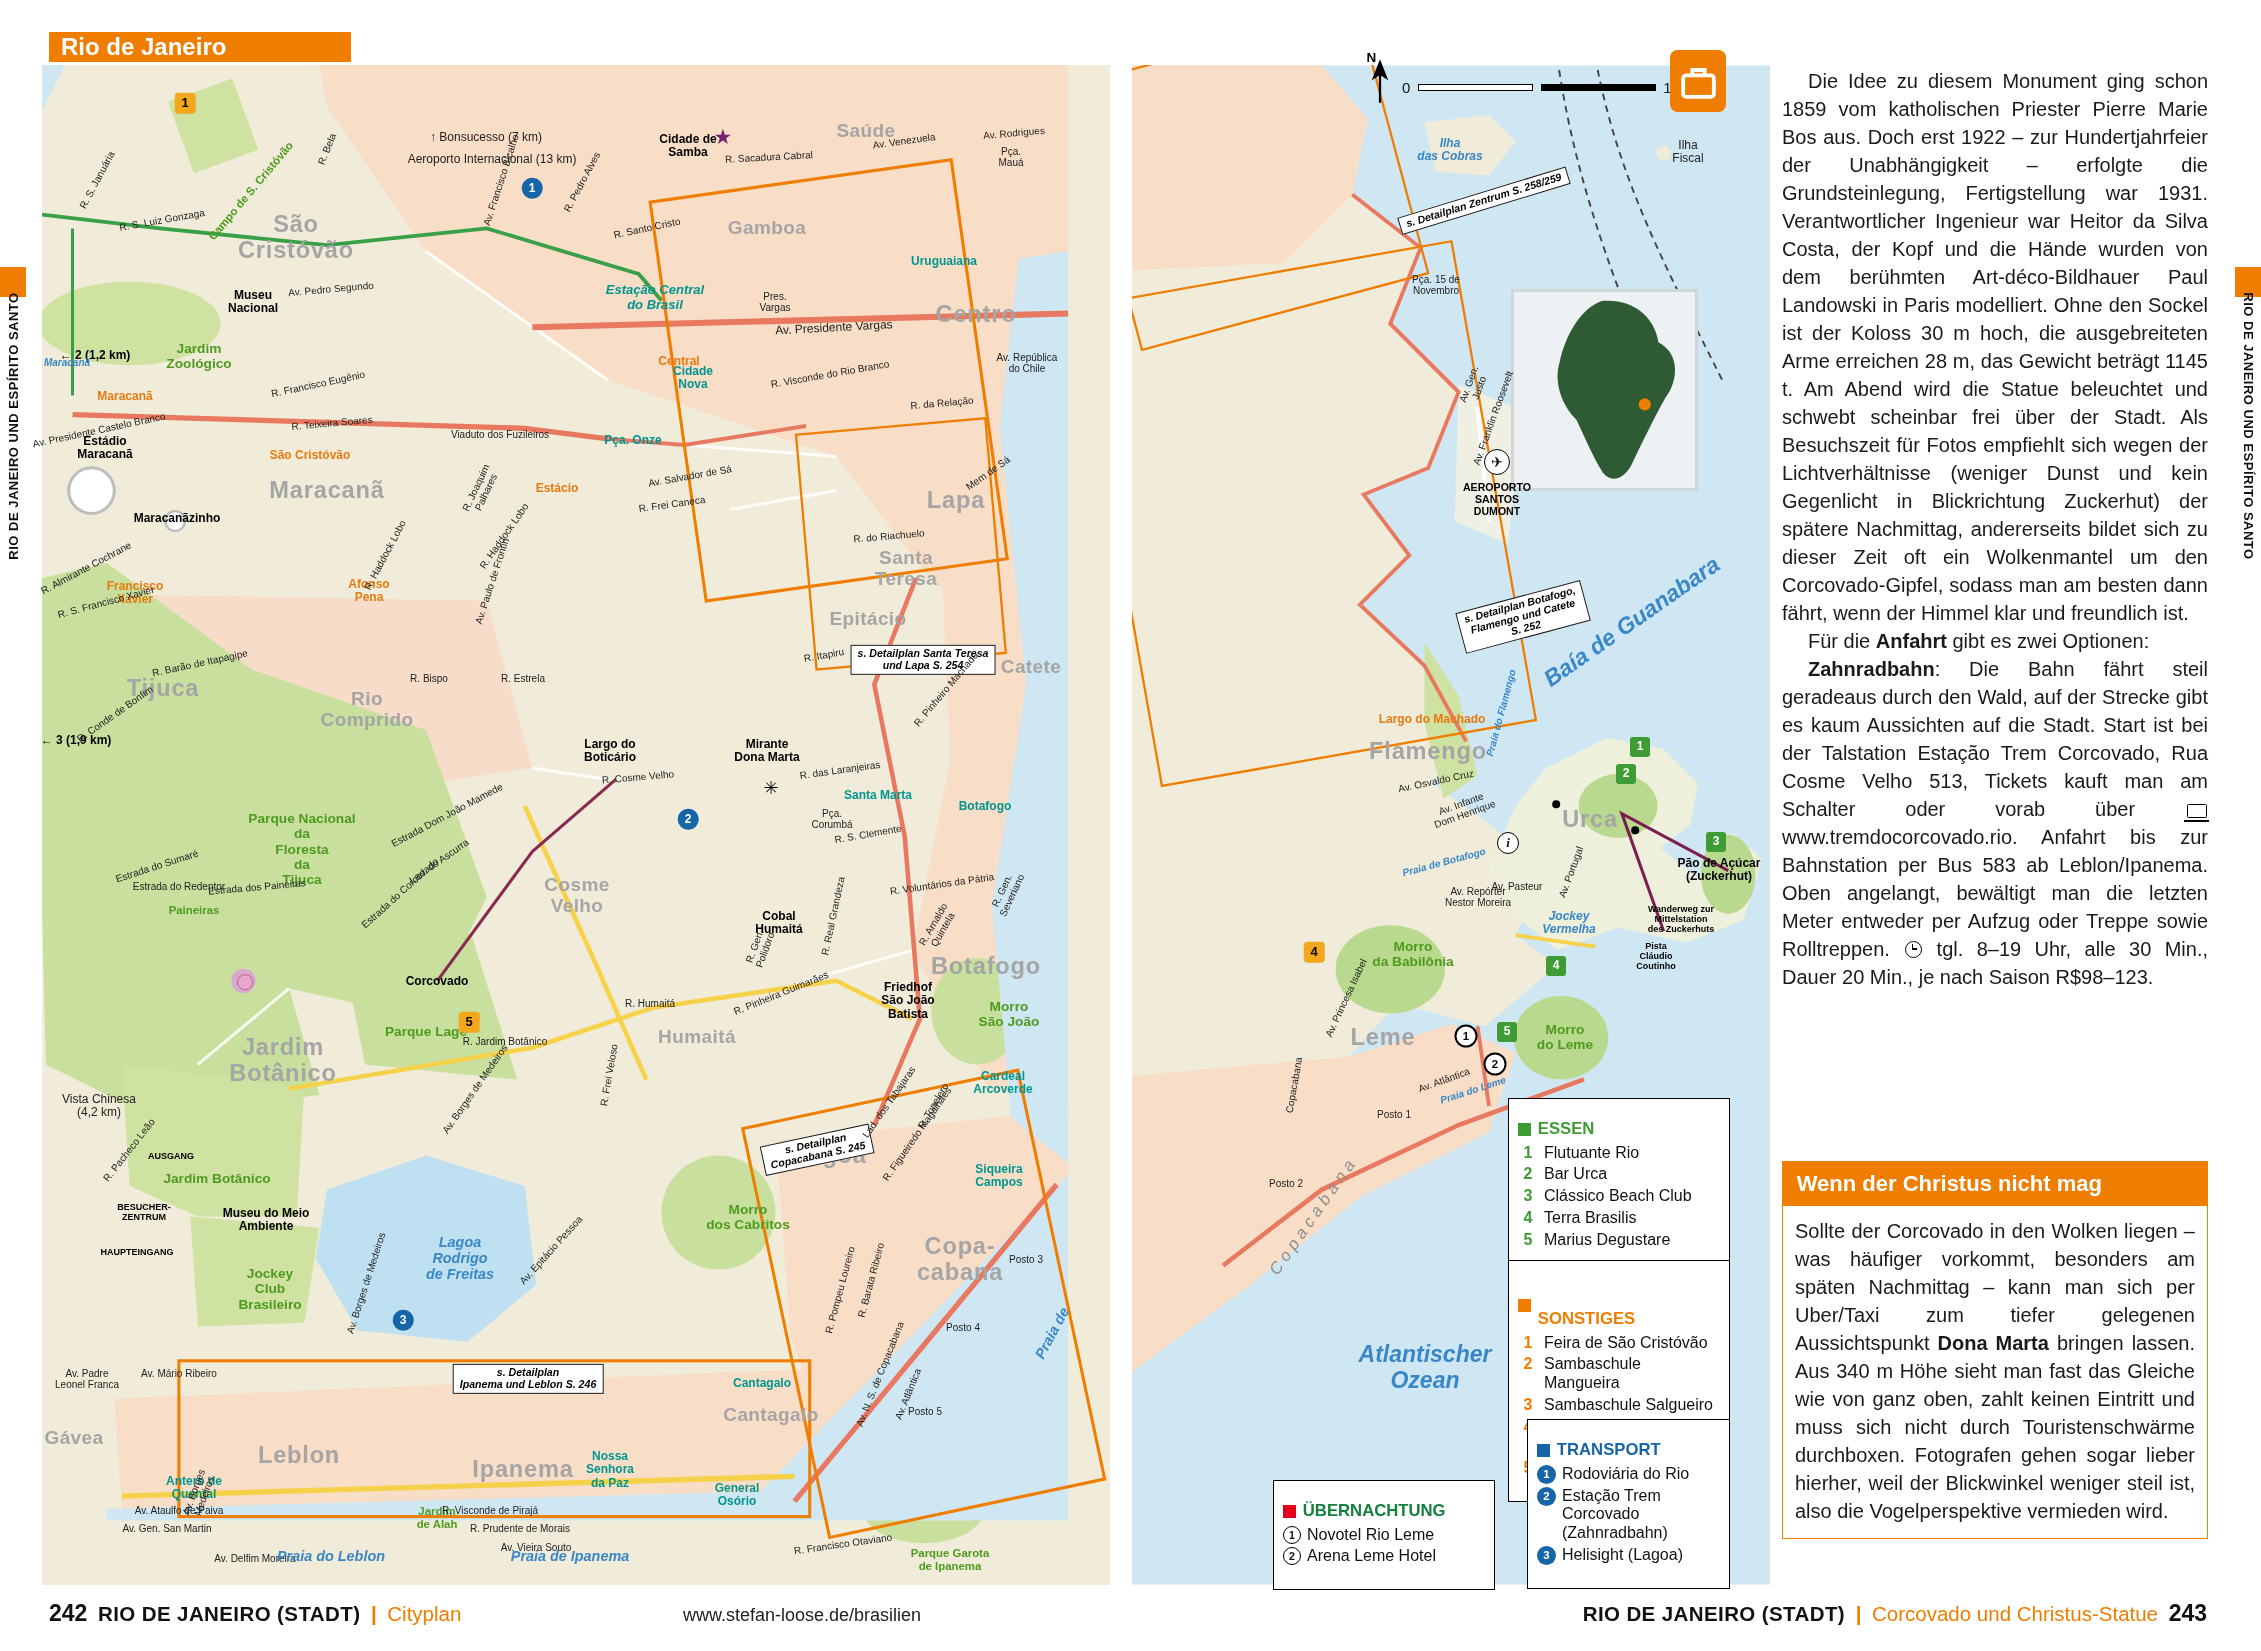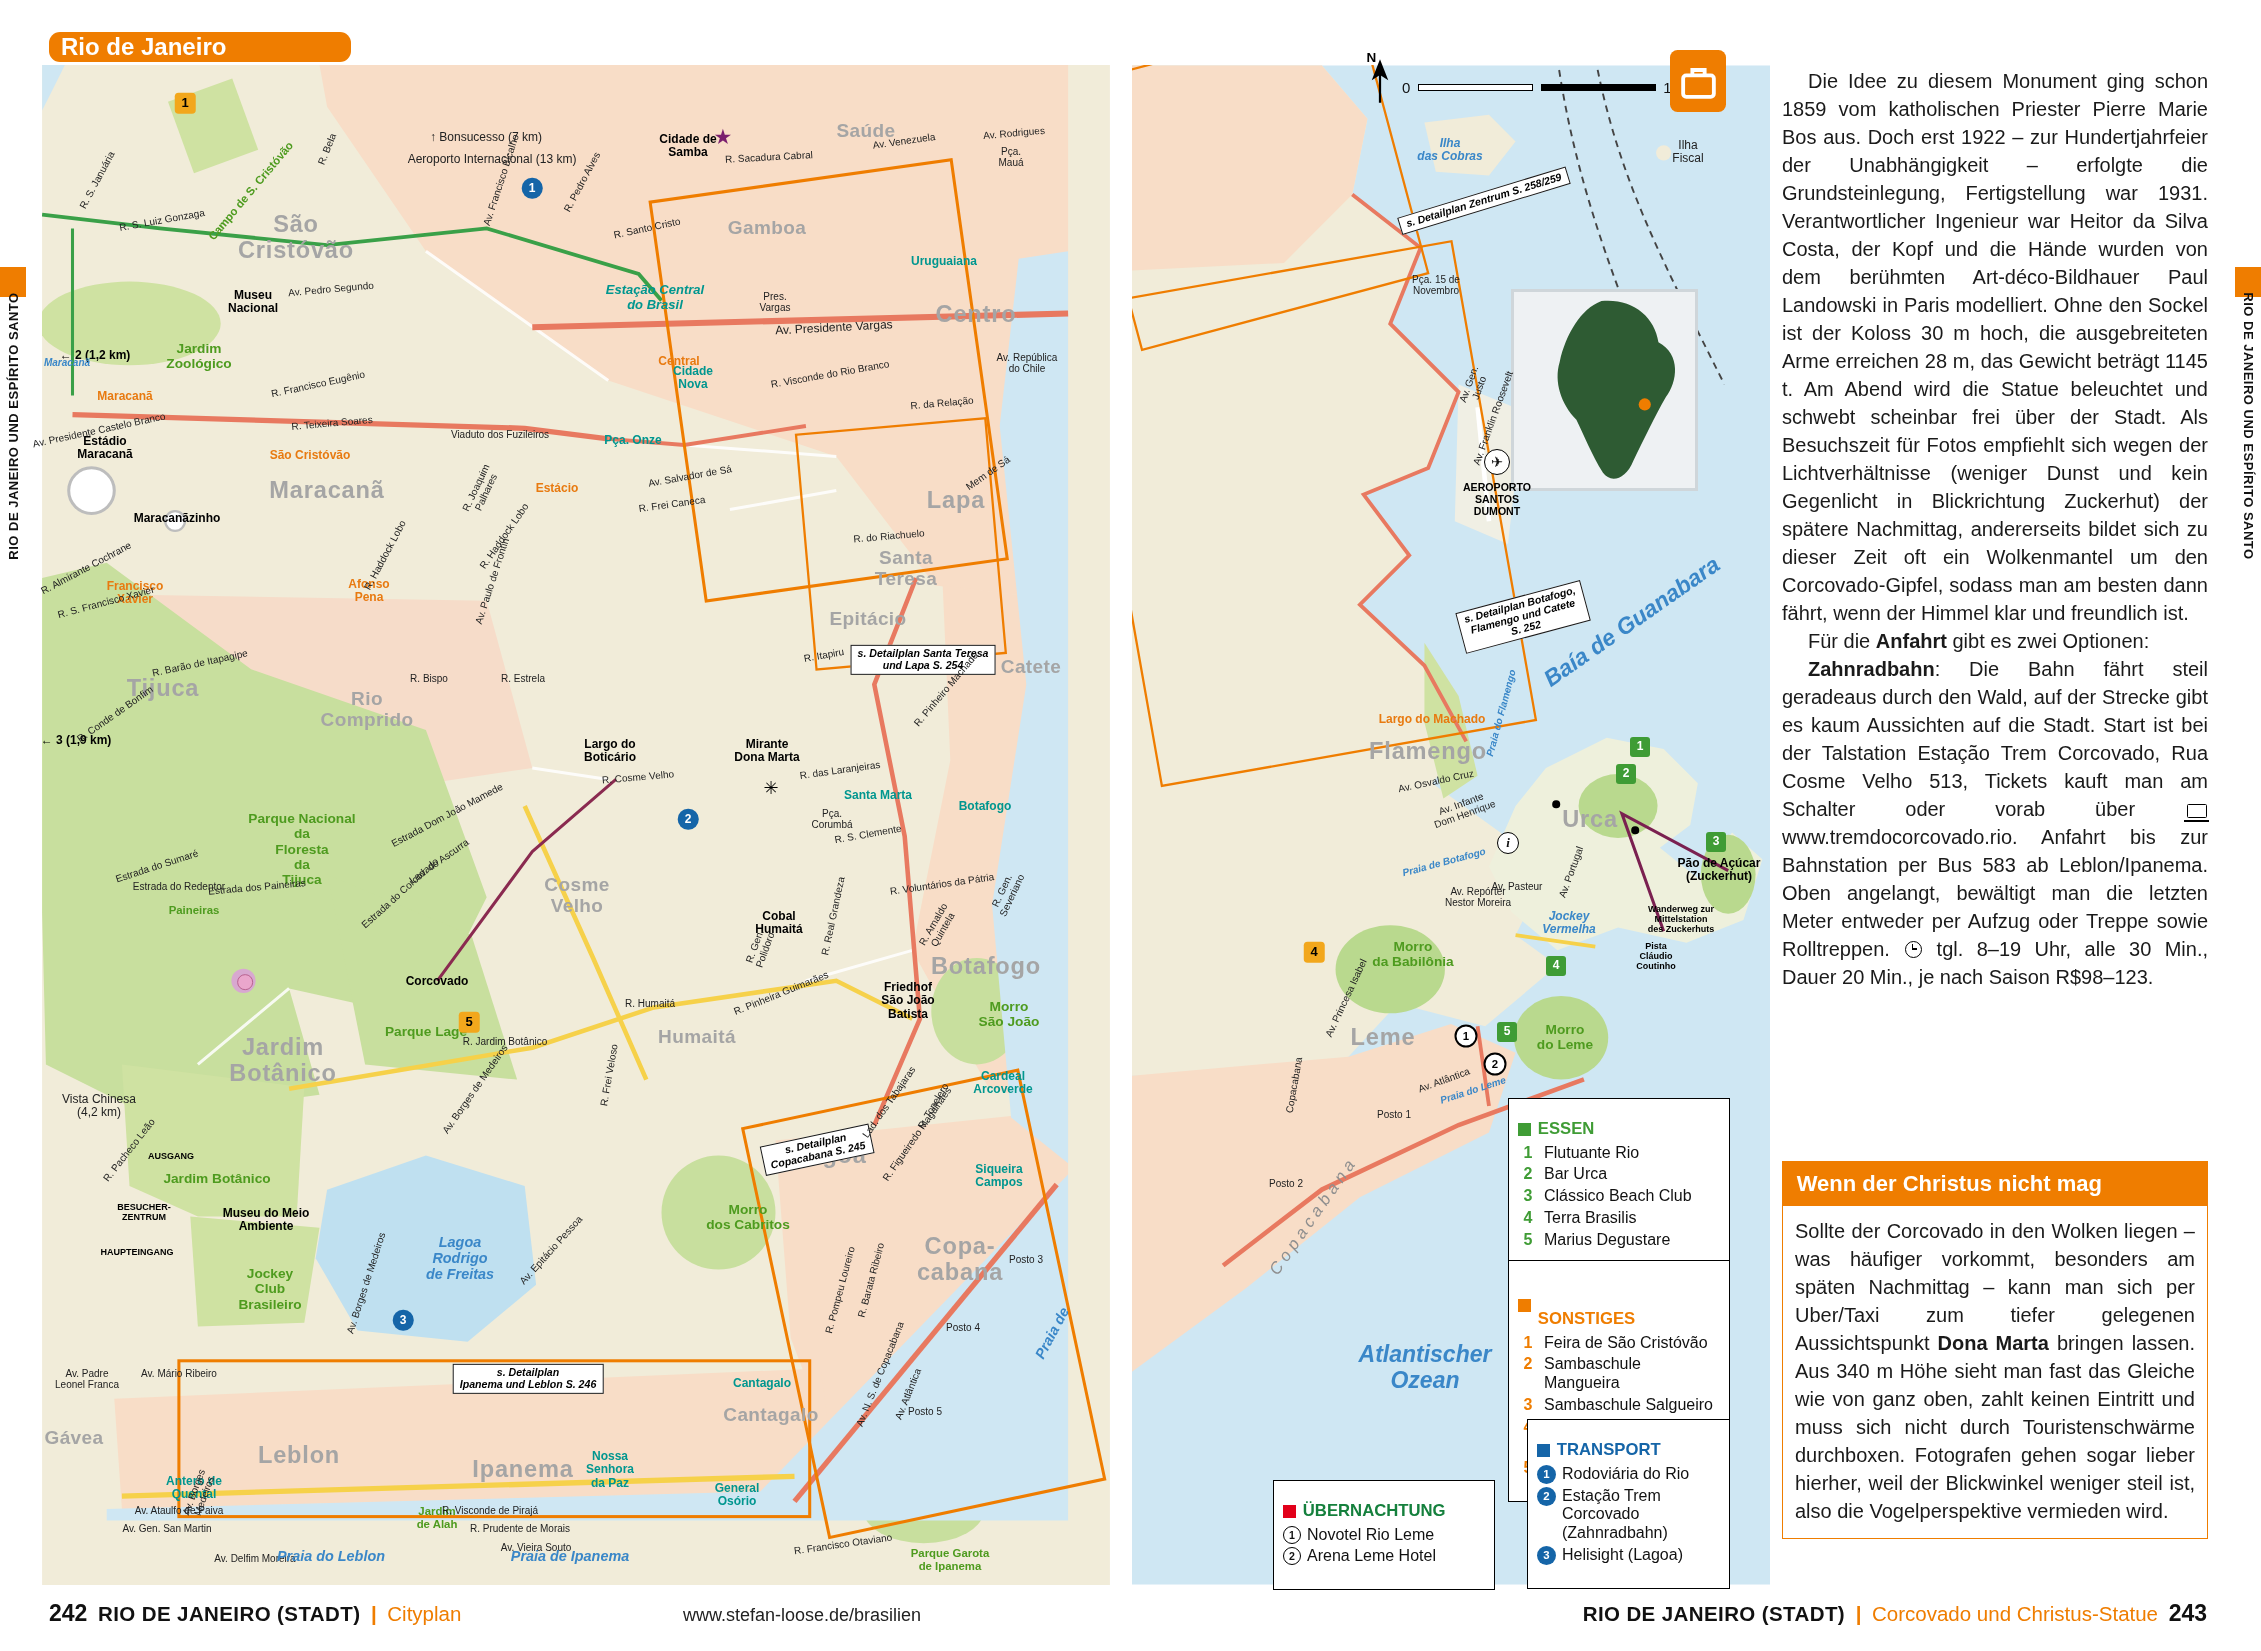--- a/index.html
+++ b/index.html
@@ -1,21 +1,21 @@
 <!DOCTYPE html>
 <html style="font-size:12px"><head>
 <meta charset="utf-8">
 <style>
   html,body{margin:0;padding:0;background:#ffffff;}
   .canvas{position:relative;width:2261px;height:1651px;background:#fff;overflow:hidden;
           font-family:"Liberation Sans",sans-serif;color:#111;}
   svg{display:block}
   
   .header-bar{position:absolute;left:49px;top:32px;width:302px;height:30px;background:#ef7d00;
-              display:flex;align-items:center;padding-left:12px;box-sizing:border-box;border-radius:11px;}
+              display:flex;align-items:center;padding-left:12px;box-sizing:border-box;}
   .header-bar span{color:#fff;font-weight:bold;font-size:24px;}
   .edge-tab{position:absolute;width:26px;height:30px;background:#ef7d00;}
   .vtext{position:absolute;white-space:nowrap;font-weight:bold;font-size:13px;letter-spacing:0.5px;color:#111;}
   .vtext-left{left:13px;top:426px;transform:translate(-50%,-50%) rotate(-90deg);}
   .vtext-right{left:2248px;top:426px;transform:translate(-50%,-50%) rotate(90deg);}
   .footer{position:absolute;top:1600px;display:flex;align-items:baseline;gap:10.6px;}
   .footer .pagenum{font-weight:bold;font-size:23px;}
   .footer .section{font-weight:bold;font-size:20.5px;letter-spacing:0.4px;}
   .footer .divider{color:#ef7d00;font-weight:bold;font-size:20.5px;}
   .footer .sub{color:#ef7d00;font-size:20.5px;}

